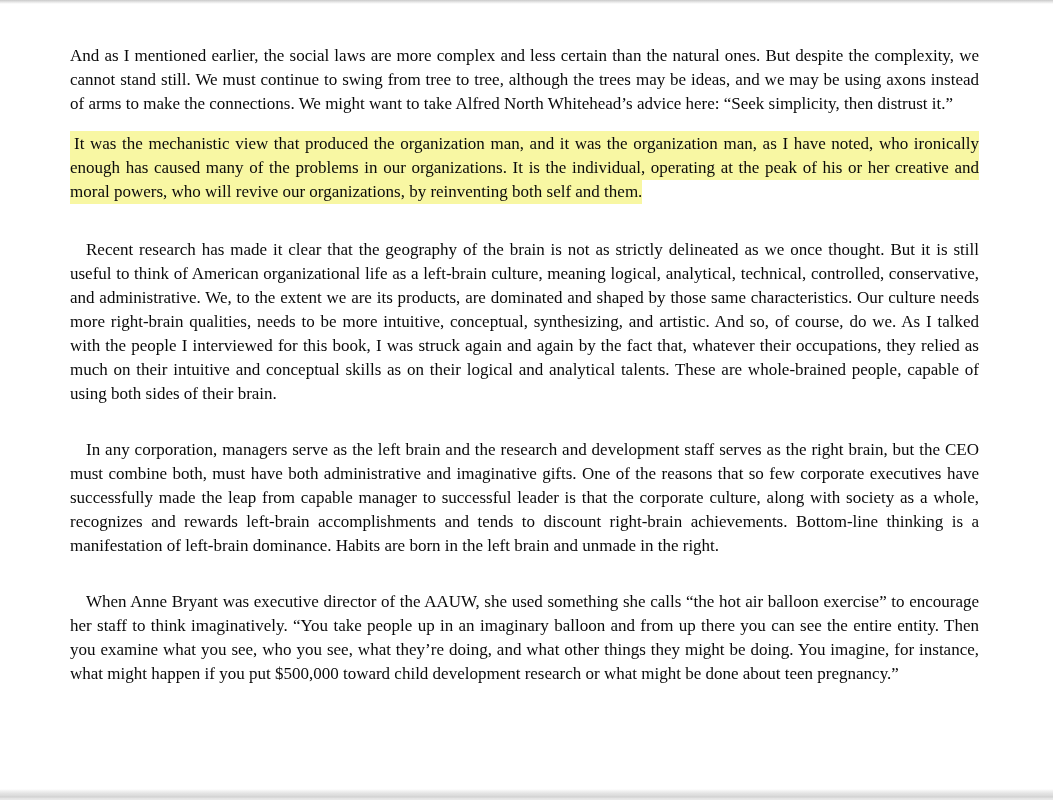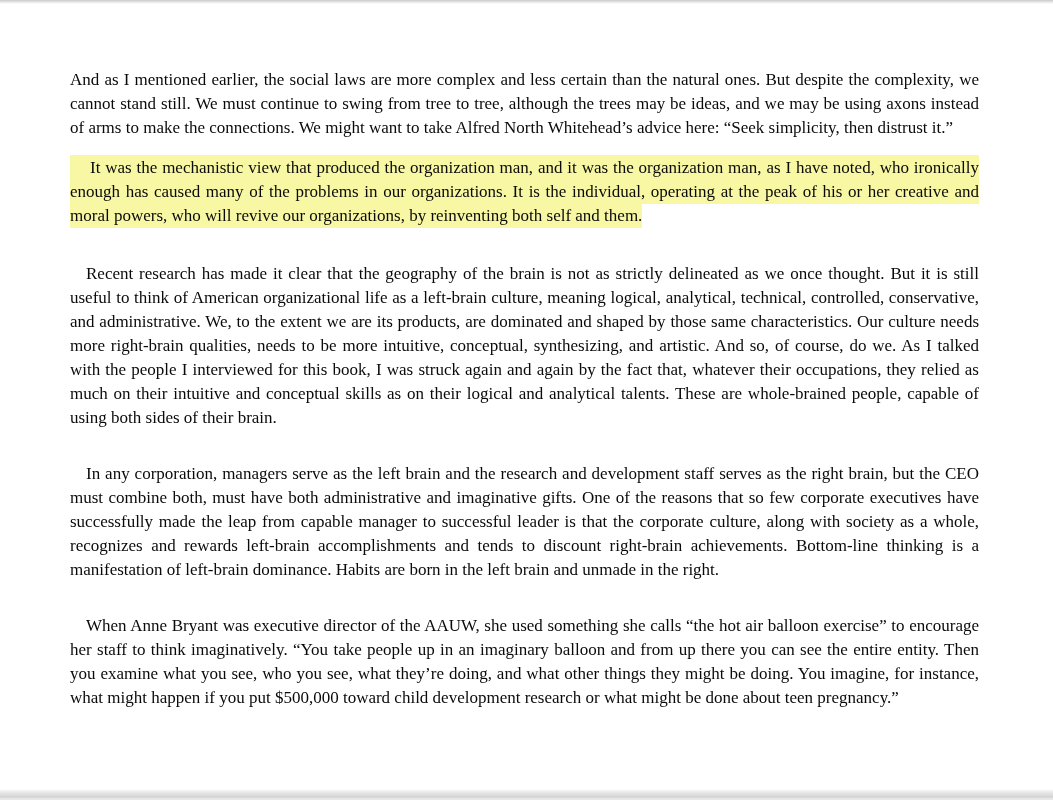--- a/index.html
+++ b/index.html
@@ -43,30 +43,30 @@
     text-indent: 0;
     margin-bottom: 16px;
   }
   .para.hl-para {
     text-indent: 0;
     margin-bottom: 34px;
   }
   .hl {
     background: #f8f7a3;
     
-    padding: 3px 0 3px 20px;
+    padding: 3px 0 3px 4px;
   }
 </style>
 </head>
 <body>
 
 <div class="page" style="background: rgb(255, 255, 255);">
   <div class="top-edge"></div>
 
-  <div class="content" style="color: rgb(10, 10, 10); margin-top: 24px;">
+  <div class="content" style="color: rgb(10, 10, 10);">
     <p class="para first">And as I mentioned earlier, the social laws are more complex and less certain than the natural ones. But despite the complexity, we cannot stand still. We must continue to swing from tree to tree, although the trees may be ideas, and we may be using axons instead of arms to make the connections. We might want to take Alfred North Whitehead’s advice here: “Seek simplicity, then distrust it.”</p>
 
     <p class="para hl-para"><span class="hl" style="background: rgb(248, 247, 163);">It was the mechanistic view that produced the organization man, and it was the organization man, as I have noted, who ironically enough has caused many of the problems in our organizations. It is the individual, operating at the peak of his or her creative and moral powers, who will revive our organizations, by reinventing both self and them.</span></p>
 
     <p class="para">Recent research has made it clear that the geography of the brain is not as strictly delineated as we once thought. But it is still useful to think of American organizational life as a left-brain culture, meaning logical, analytical, technical, controlled, conservative, and administrative. We, to the extent we are its products, are dominated and shaped by those same characteristics. Our culture needs more right-brain qualities, needs to be more intuitive, conceptual, synthesizing, and artistic. And so, of course, do we. As I talked with the people I interviewed for this book, I was struck again and again by the fact that, whatever their occupations, they relied as much on their intuitive and conceptual skills as on their logical and analytical talents. These are whole-brained people, capable of using both sides of their brain.</p>
 
     <p class="para">In any corporation, managers serve as the left brain and the research and development staff serves as the right brain, but the CEO must combine both, must have both administrative and imaginative gifts. One of the reasons that so few corporate executives have successfully made the leap from capable manager to successful leader is that the corporate culture, along with society as a whole, recognizes and rewards left-brain accomplishments and tends to discount right-brain achievements. Bottom-line thinking is a manifestation of left-brain dominance. Habits are born in the left brain and unmade in the right.</p>
 
     <p class="para">When Anne Bryant was executive director of the AAUW, she used something she calls “the hot air balloon exercise” to encourage her staff to think imaginatively. “You take people up in an imaginary balloon and from up there you can see the entire entity. Then you examine what you see, who you see, what they’re doing, and what other things they might be doing. You imagine, for instance, what might happen if you put $500,000 toward child development research or what might be done about teen pregnancy.”</p>
   </div>

